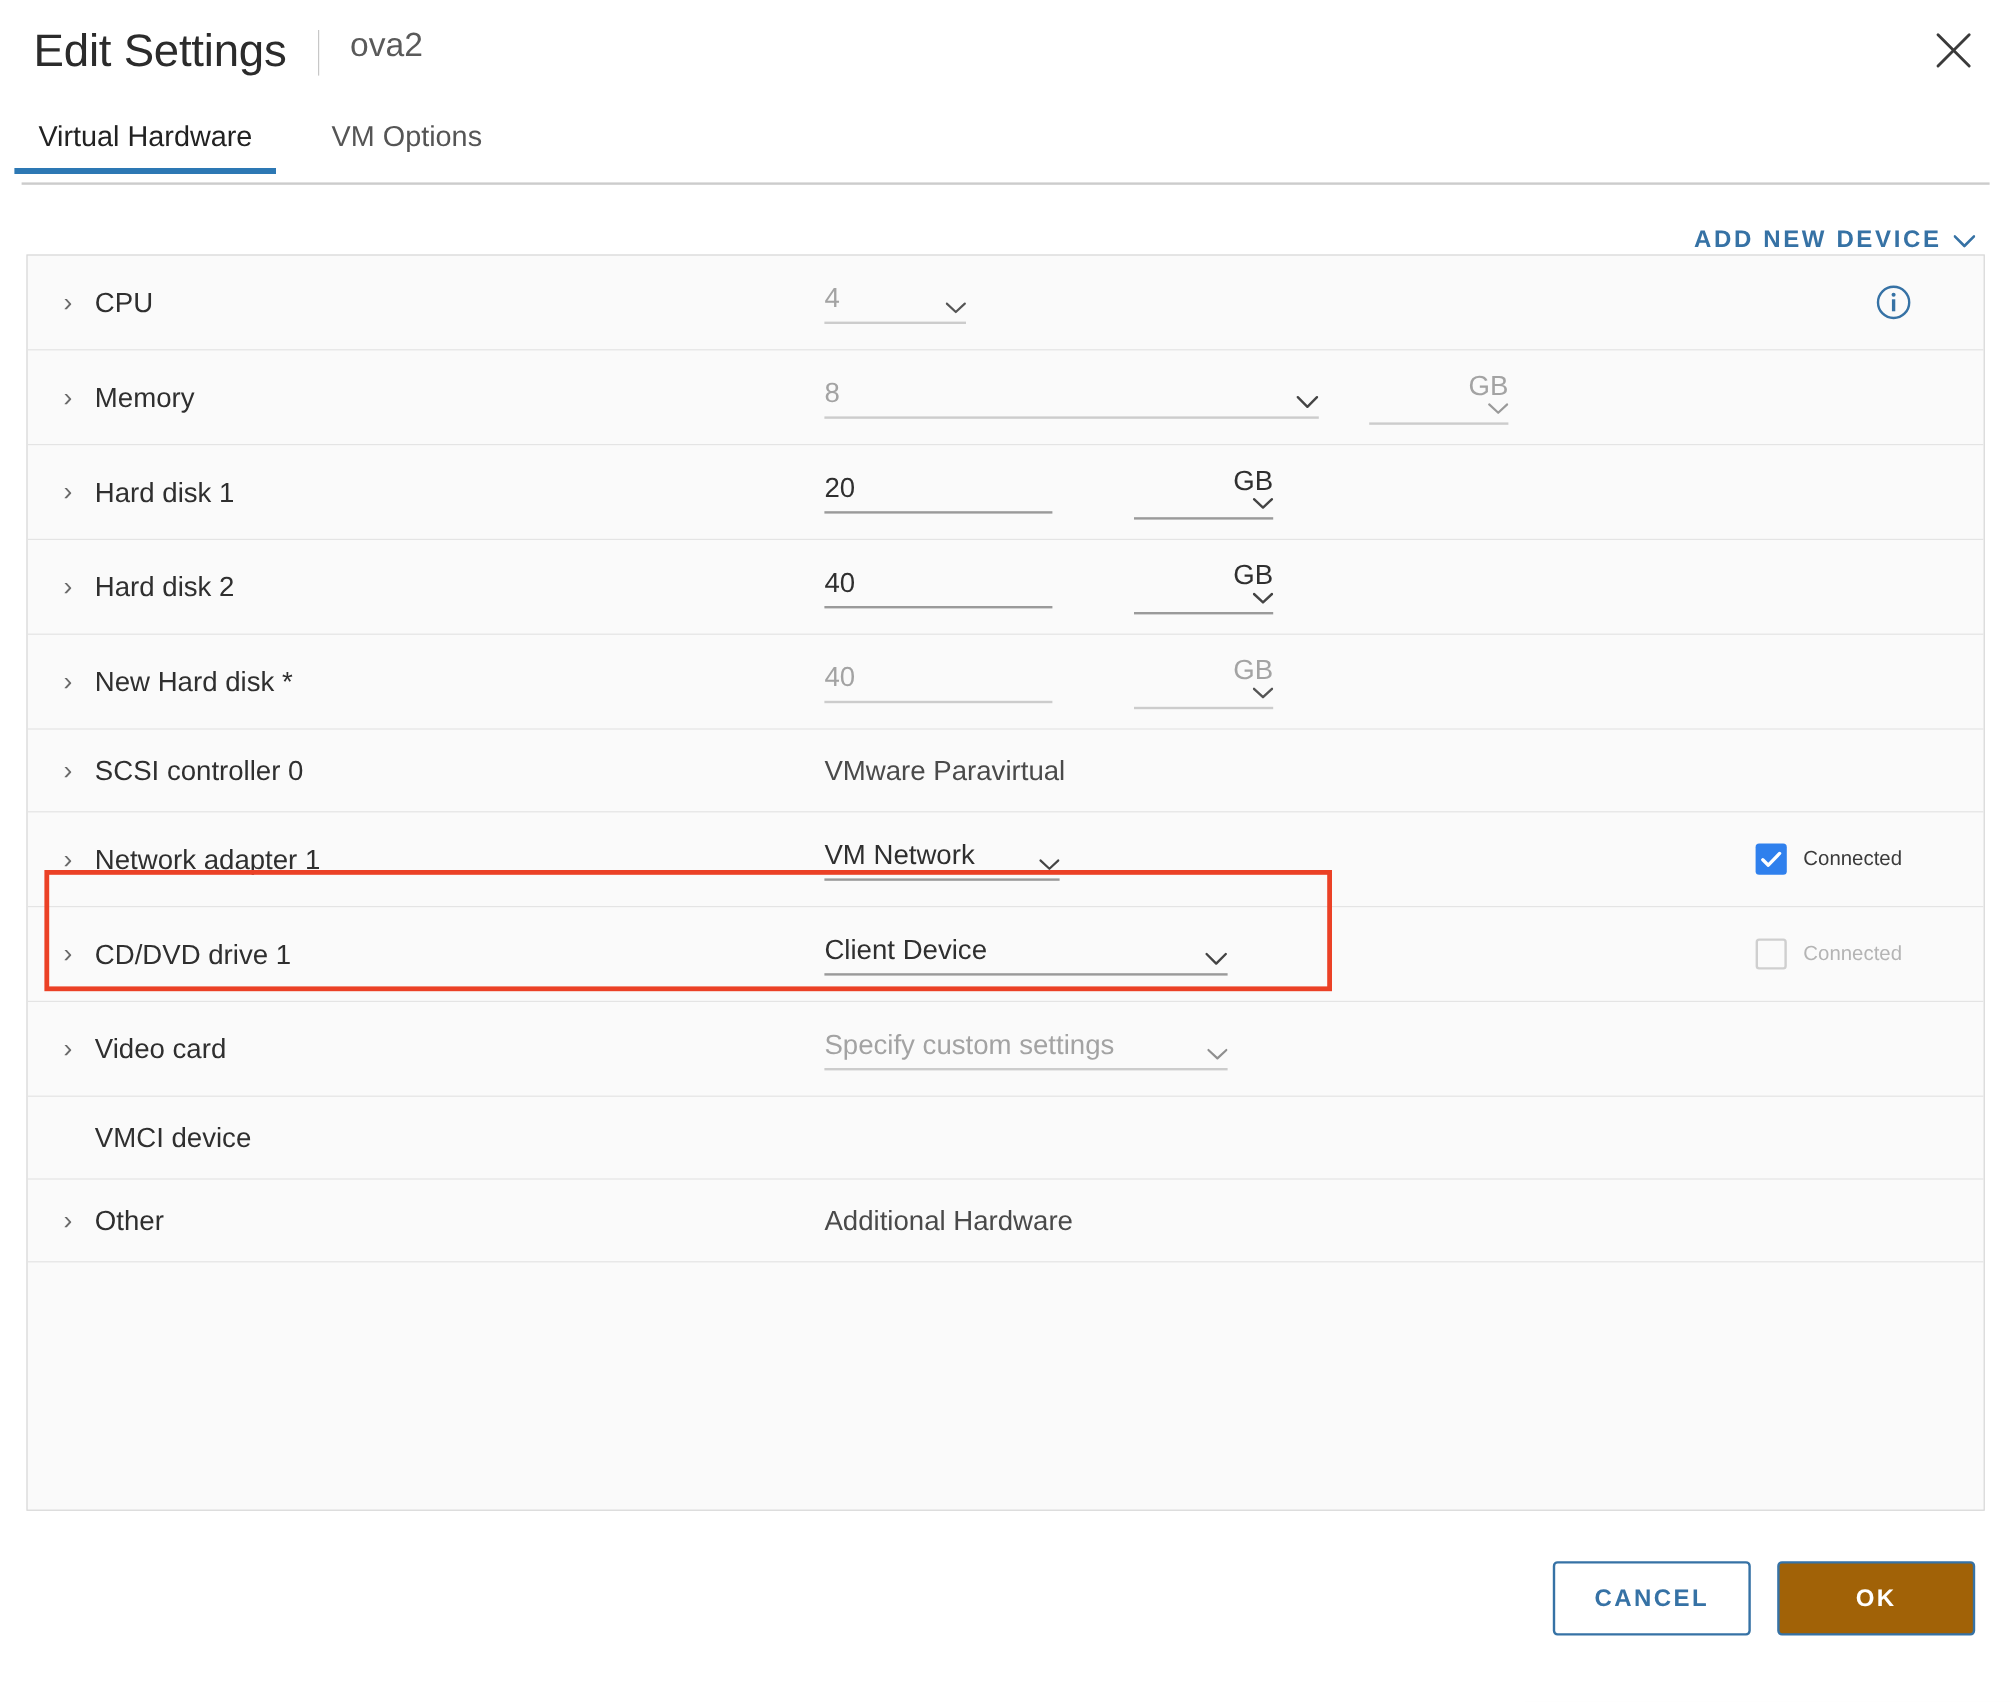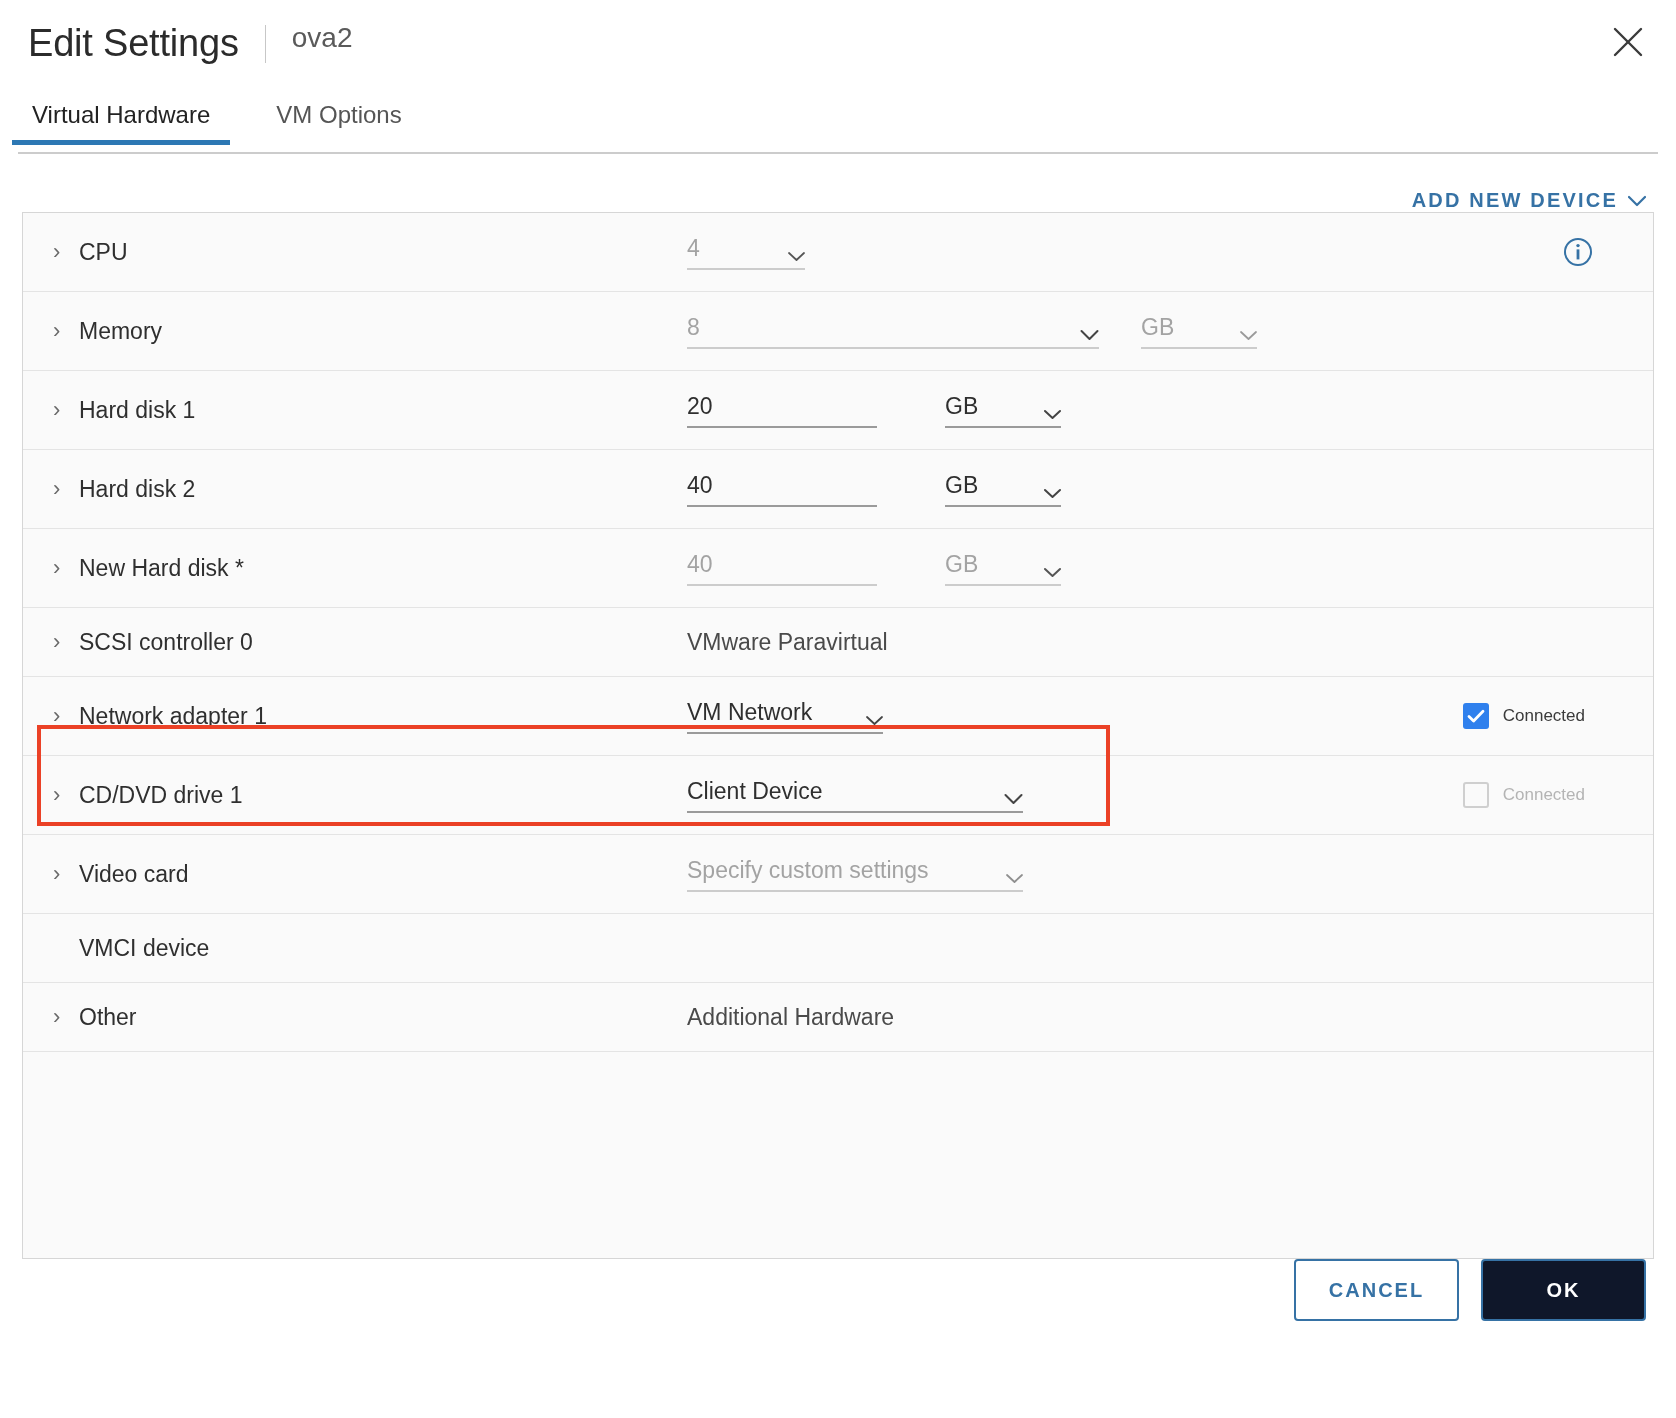--- a/index.html
+++ b/index.html
@@ -157,21 +157,21 @@
   .ul-field .chev { margin-left: 14px; display: flex; align-items: center; }
 
   .plain-value {
     font-size: 23px;
     color: #4a4a4a;
   }
 
   .w-cpu   { width: 118px; }
   .w-mem   { width: 412px; }
   .w-num   { width: 190px; }
-  .w-unit  { width: 116px; }
+  .w-unit  { width: 116px; flex-direction: column; }
   .w-net   { width: 196px; }
   .w-cd    { width: 336px; }
   .w-video { width: 336px; }
 
   
   .conn-wrap {
     position: absolute;
     right: 68px;
     display: flex;
     align-items: center;
@@ -204,20 +204,21 @@
     height: 101px;
     border: 4px solid #eb4126;
     pointer-events: none;
     z-index: 5;
   }
 
   
   .footer {
     height: 146px;
     display: flex;
+    align-items: center;
     justify-content: flex-end;
     padding-right: 30px;
     gap: 22px;
   }
   .btn {
     font-size: 20px;
     letter-spacing: 2px;
     font-weight: 600;
     height: 62px;
     min-width: 165px;
@@ -227,21 +228,21 @@
     align-items: center;
     justify-content: center;
     padding: 0 26px;
   }
   .btn-secondary {
     background: #ffffff;
     border: 2px solid #3672a5;
     color: #3672a5;
   }
   .btn-primary {
-    background: #0f172a;
+    background: #a16207;
     border: 2px solid #3672a5;
     color: #ffffff;
   }
 </style>
 </head>
 <body>
 
 <div class="dialog-header">
   <div class="title-row">
     <span class="dialog-title">Edit Settings</span>

